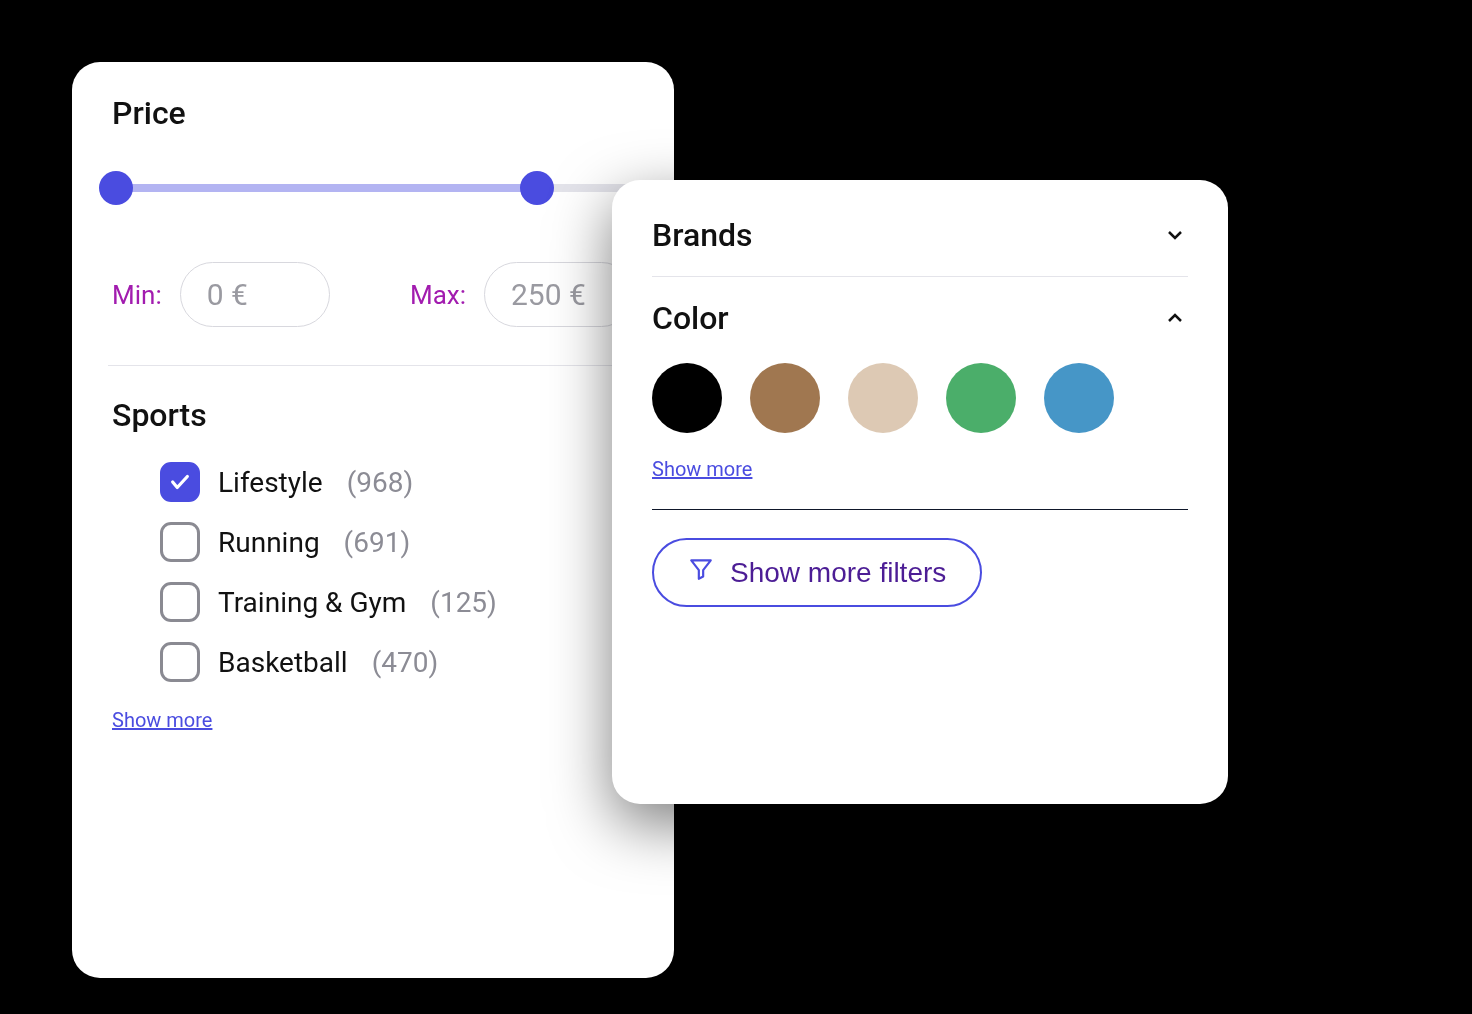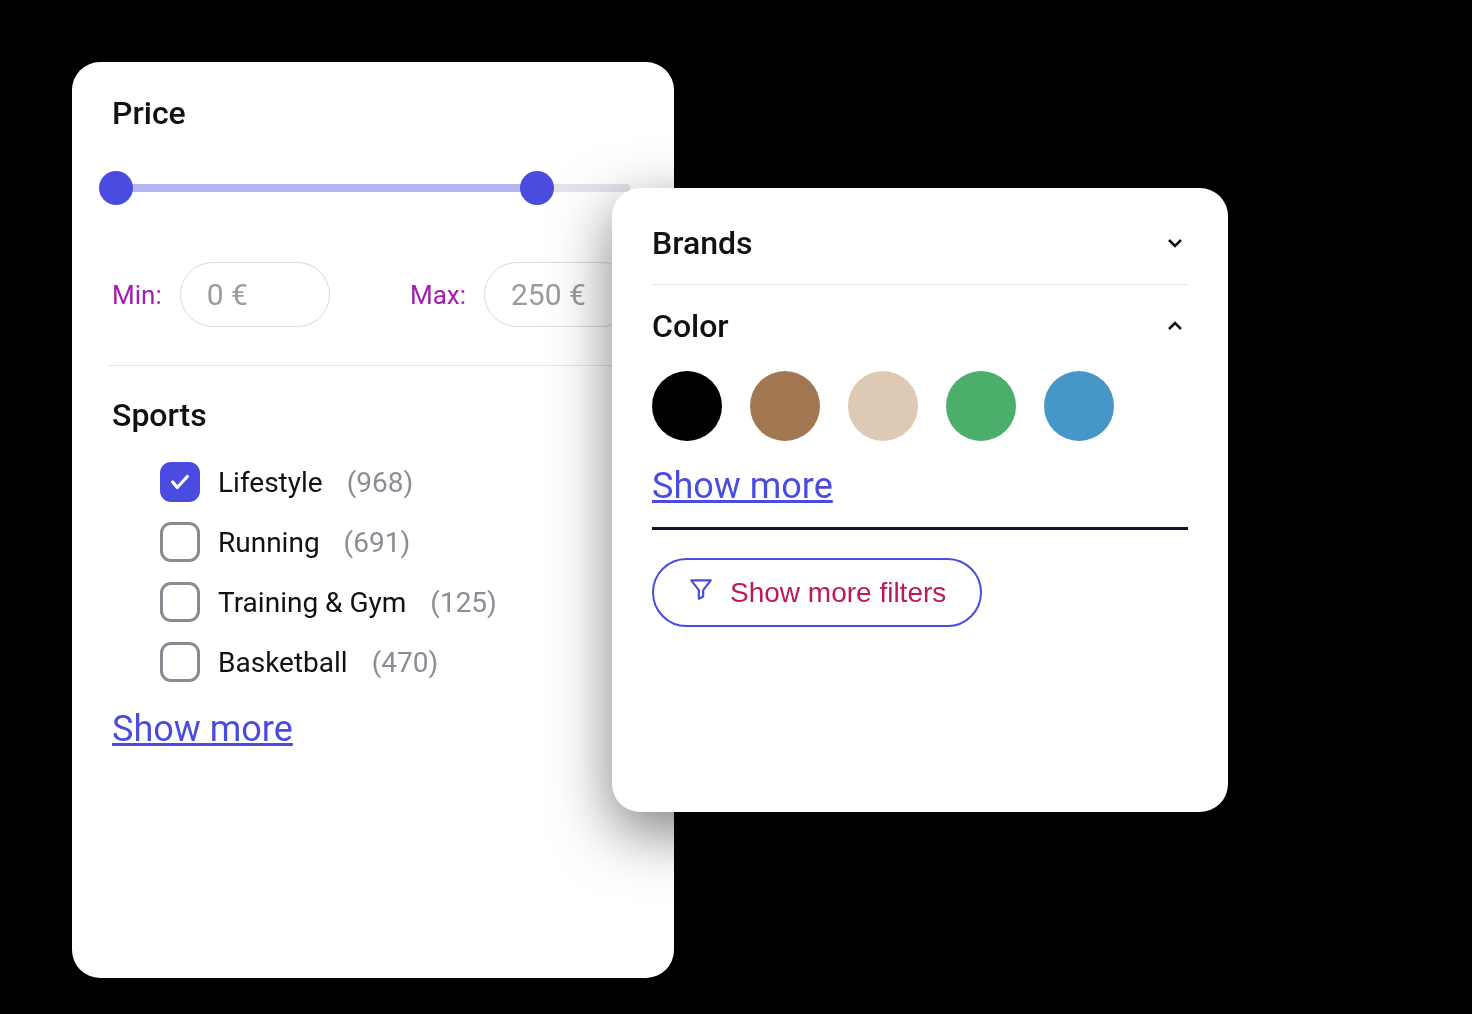--- a/index.html
+++ b/index.html
@@ -18,21 +18,21 @@
     padding: 32px 40px;
   }
   .card-left {
     left: 72px;
     top: 62px;
     width: 602px;
     height: 916px;
   }
   .card-right {
     left: 612px;
-    top: 188px;
+    top: 180px;
     width: 616px;
     height: 624px;
   }
   .section-title {
     font-size: 32px;
     font-weight: 500;
     color: #111;
     margin-bottom: 28px;
   }
   
@@ -105,43 +105,43 @@
     flex-shrink: 0;
   }
   .chk.checked {
     background: #4a4ce0;
     border-color: #4a4ce0;
   }
   .chk.checked svg { stroke: #fff; }
   .chk-label { font-size: 28px; color: #111; }
   .chk-count { font-size: 28px; color: #8c8c95; margin-left: 6px; }
   .link {
-    font-size: 36px;
+    font-size: 20px;
     color: #4a4ce0;
     text-decoration: underline;
     cursor: pointer;
     display: inline-block;
   }
   
   .acc-row {
     display: flex; align-items: center; justify-content: space-between;
     padding: 22px 0;
     border-bottom: 1px solid #e4e4ea;
   }
   .acc-row:first-child { padding-top: 4px; }
   .acc-title { font-size: 32px; font-weight: 500; color: #111; }
   .chev { width: 26px; height: 26px; display: flex; align-items: center; justify-content: center; }
   .chev svg { stroke: #111; stroke-width: 2.5; fill: none; }
   .swatches { display: flex; gap: 28px; margin: 26px 0 24px 0; }
   .swatch { width: 70px; height: 70px; border-radius: 50%; }
-  .color-section { padding-top: 22px; border-bottom: 3px solid #0f172a; padding-bottom: 20px; }
+  .color-section { padding-top: 22px; border-bottom: 1px solid #0f172a; padding-bottom: 28px; }
   .show-more-btn {
     margin-top: 28px;
     border: 2px solid #4a4ce0;
-    color: #be185d;
+    color: #4c1d95;
     background: #fff;
     border-radius: 999px;
     padding: 16px 34px;
     font-size: 28px;
     display: inline-flex;
     align-items: center;
     gap: 16px;
     cursor: pointer;
   }
   .show-more-btn svg { stroke: #4a4ce0; fill: none; stroke-width: 2; }

